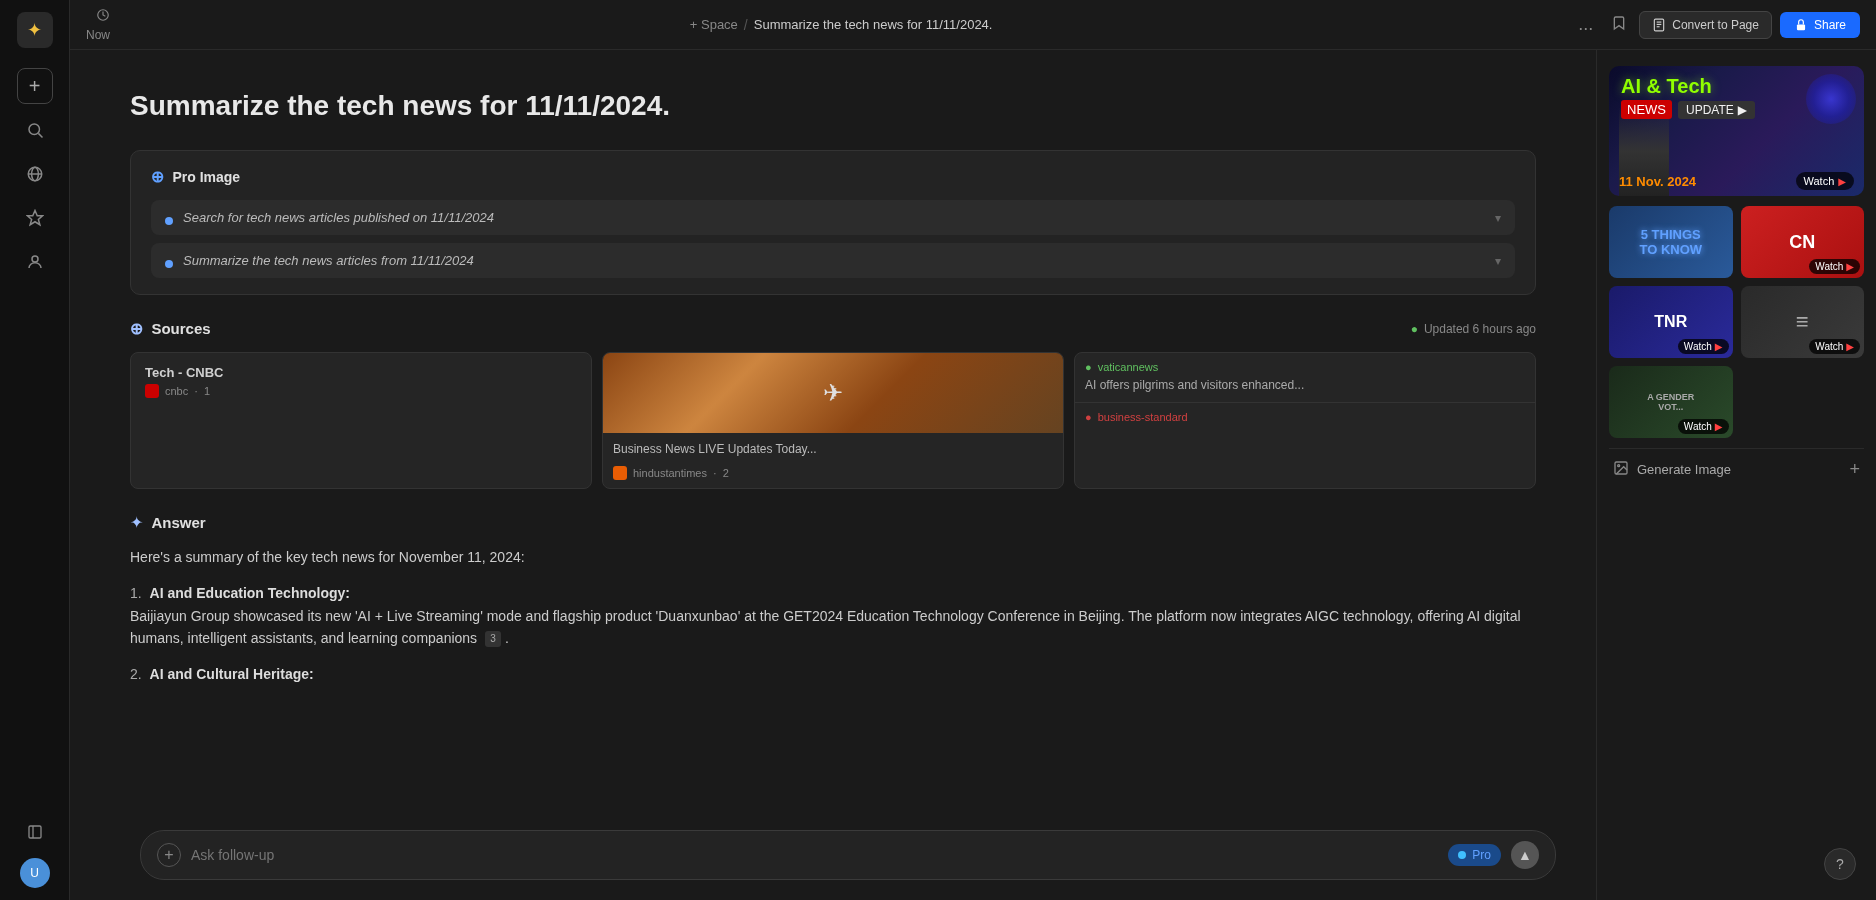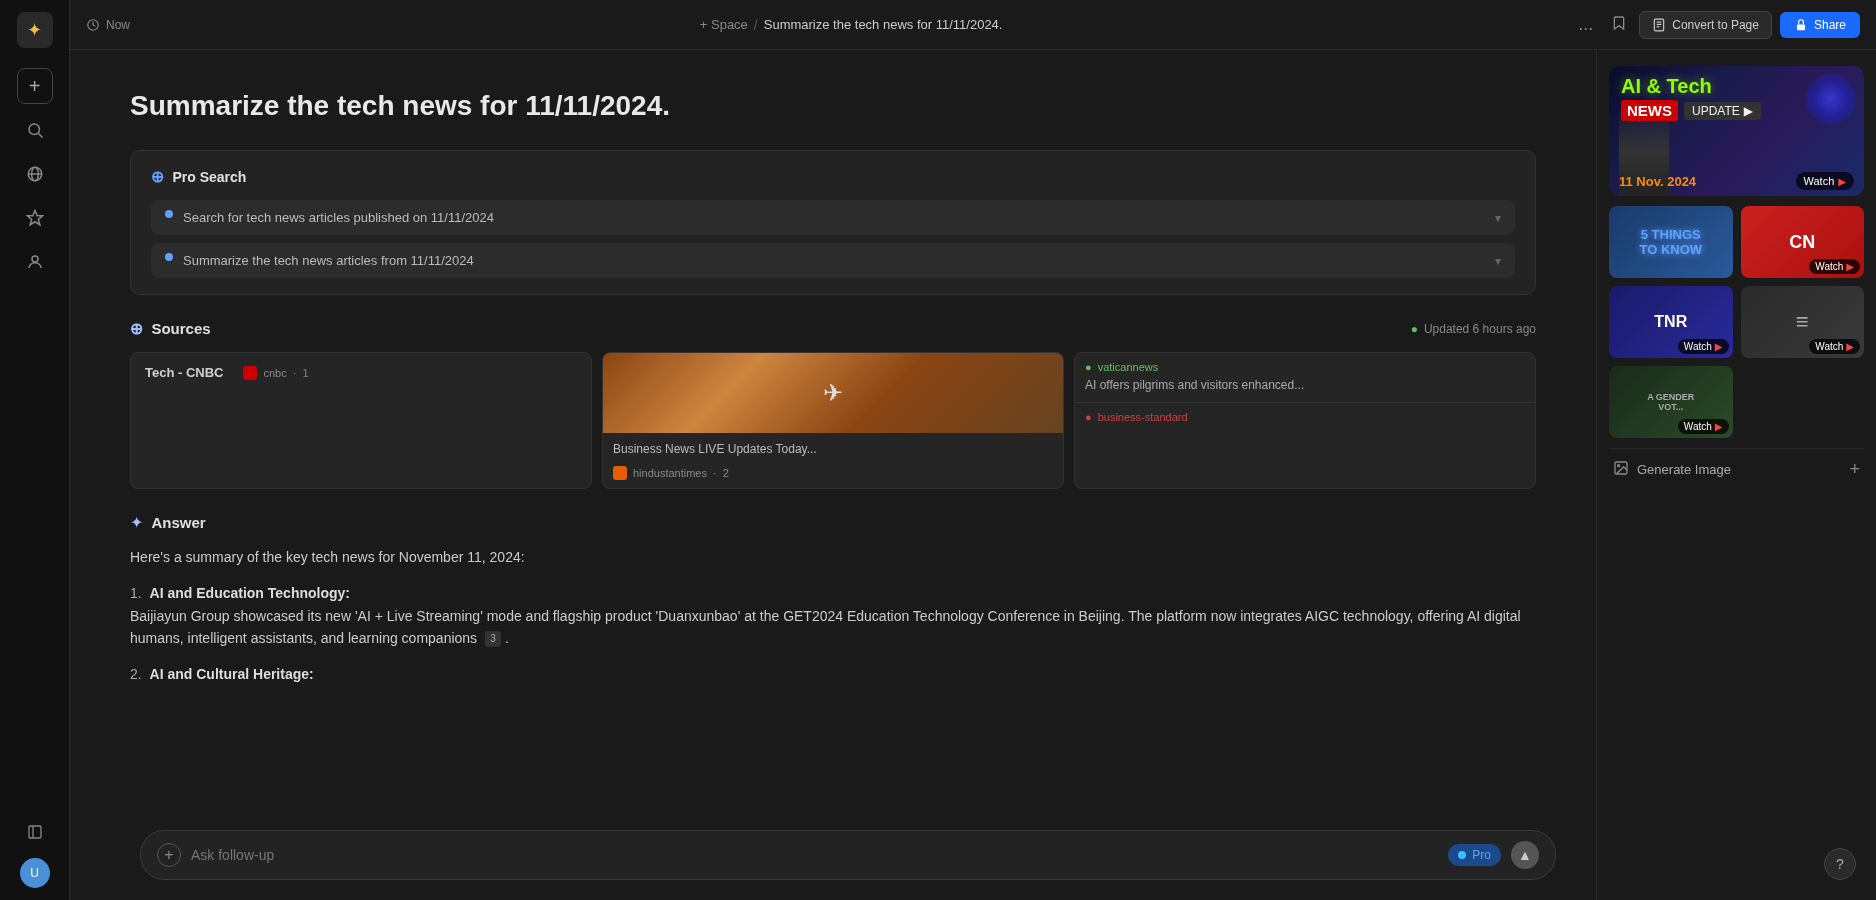--- a/index.html
+++ b/index.html
@@ -109,20 +109,21 @@
       padding: 0 16px;
       gap: 8px;
       flex-shrink: 0;
     }
     .topbar-user {
       font-size: 12px;
       color: #888;
       display: flex;
       align-items: flex-end;
       gap: 6px;
+      flex-direction: column;
     }
     .topbar-breadcrumb {
       display: flex;
       align-items: center;
       gap: 6px;
       flex: 1;
       justify-content: center;
     }
     .topbar-spacename {
       color: #888;
@@ -226,21 +227,21 @@
       justify-content: space-between;
       padding: 10px 14px;
       background: #2c2c2c;
       border-radius: 8px;
       margin-bottom: 8px;
       font-size: 13px;
       color: #bbb;
       cursor: pointer;
     }
     .search-step:last-child { margin-bottom: 0; }
-    .step-left { display: flex; align-items: flex-start; gap: 10px; }
+    .step-left { display: flex; align-items: flex-end; gap: 10px; font-style: italic; }
     .step-dot {
       width: 8px; height: 8px;
       border-radius: 50%;
       background: #60a0ff;
       flex-shrink: 0;
     }
     .step-chevron { color: #666; font-size: 12px; }
 
     
     .sources-section { margin-bottom: 24px; }
@@ -278,22 +279,22 @@
       border: 1px solid #333;
       border-radius: 8px;
       overflow: hidden;
       flex: 1;
       min-width: 0;
       cursor: pointer;
     }
     .source-card-simple {
       padding: 12px 14px;
       display: flex;
-      flex-direction: row;
-      gap: 20px;
+      flex-direction: column;
+      gap: 4px;
     }
     .source-name {
       font-size: 13px;
       font-weight: 600;
       color: #d0d0d0;
     }
     .source-footer {
       display: flex;
       align-items: center;
       gap: 6px;
@@ -495,22 +496,22 @@
     }
     .news-badge-line {
       display: flex;
       align-items: center;
       gap: 6px;
       margin-top: 4px;
     }
     .news-red {
       background: #cc0000;
       color: white;
-      font-size: 15px;
-      font-weight: 700;
+      font-size: 13px;
+      font-weight: 400;
       padding: 2px 6px;
       border-radius: 3px;
     }
     .update-arrow {
       background: #333;
       color: #f0f0f0;
       font-size: 12px;
       padding: 2px 8px;
       border-radius: 3px;
       display: flex;
@@ -728,21 +729,21 @@
 
   <div class="content-area">
 
     <div class="main-content">
 
       <h1 class="page-title">Summarize the tech news for 11/11/2024.</h1>
 
       <div class="pro-search-box">
         <div class="pro-search-header">
           <span class="pro-search-icon">⊕</span>
-          <span>Pro Search</span>
+          <span>Pro Image</span>
         </div>
         <div class="search-step">
           <div class="step-left">
             <div class="step-dot"></div>
             <span>Search for tech news articles published on 11/11/2024</span>
           </div>
           <span class="step-chevron">▾</span>
         </div>
         <div class="search-step">
           <div class="step-left">

